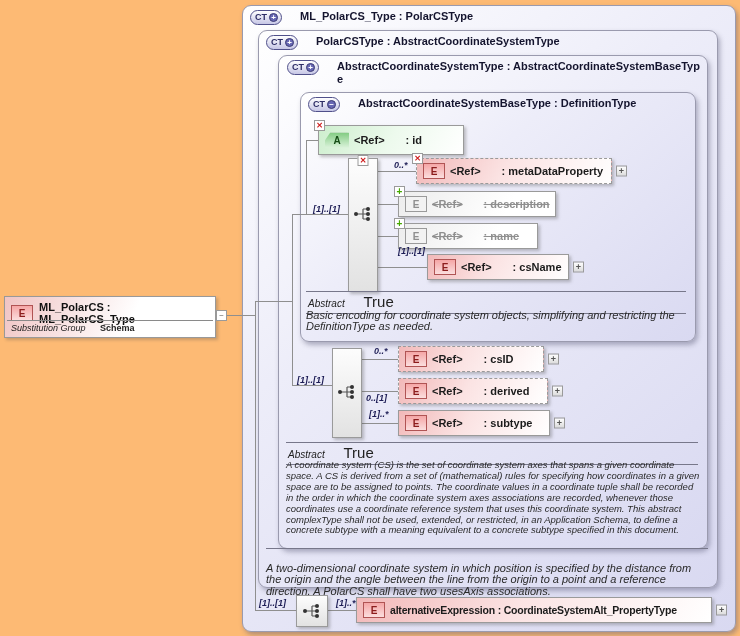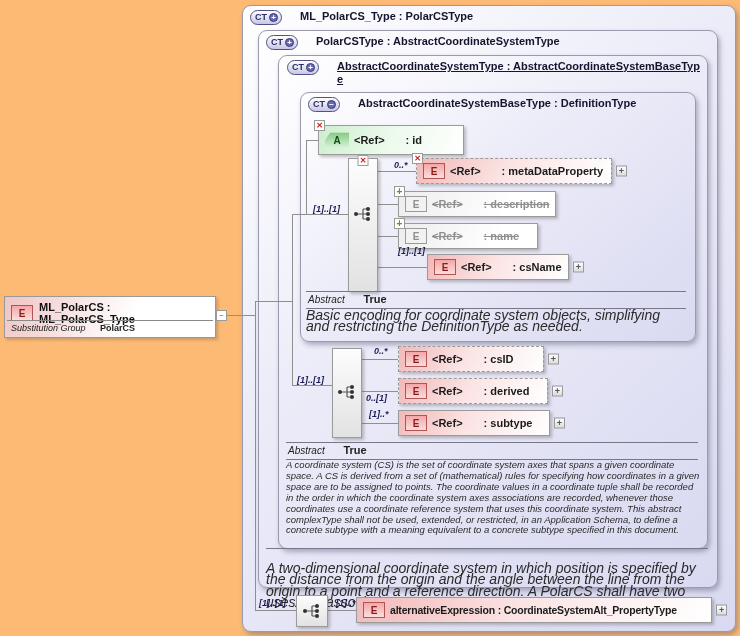--- a/index.html
+++ b/index.html
@@ -6,21 +6,21 @@
   #canvas{position:relative;width:740px;height:636px;background:#fdba74;overflow:hidden;
           font-family:"Liberation Sans",sans-serif;}
 
   
   .ctbox{position:absolute;border:1px solid #9a9aae;border-radius:9px;
          background:linear-gradient(140deg,#ffffff 0%,#ededf9 38%,#d9d9f1 100%);
          box-shadow:2px 3px 5px rgba(90,90,120,.45);}
   .cthdr{position:absolute;display:flex;gap:6px;align-items:flex-start;
          font-weight:bold;font-size:11px;color:#14142e;z-index:4;}
   .cthdr .ttl{line-height:13px;padding-left:12px;}
-  .ttl.wrap3{width:368px;word-break:break-all;text-decoration:underline;}
+  .ttl.wrap3{width:368px;word-break:break-all;}
   .ttl.wrap4{width:300px;word-break:break-all;}
   .ctpill{flex:0 0 auto;display:inline-flex;align-items:center;gap:2px;height:13px;
           padding:0 3px 0 4px;border:1px solid #50508a;border-radius:8px;
           background:linear-gradient(#ffffff,#c7c7e6);
           font-size:9px;font-weight:bold;color:#2e2e66;line-height:11px;}
   .ctcirc{width:9px;height:9px;border-radius:50%;background:#6868b4;border:1px solid #3c3c74;
           color:#fff;font-size:8px;line-height:8px;display:inline-flex;align-items:center;
           justify-content:center;font-weight:bold;box-sizing:border-box;}
 
   
@@ -68,22 +68,22 @@
   
   .comp{position:absolute;border:1px solid #9a9a9a;
         background:linear-gradient(#fdfdfd,#e2e2e2);
         box-shadow:2px 2px 3px rgba(80,80,80,.35);z-index:3;}
   .comp svg{position:absolute;left:50%;transform:translateX(-50%);}
 
   
   .absrow{position:absolute;border-top:1px solid #77778a;border-bottom:1px solid #77778a;
           font-size:10px;color:#222;padding:1px 2px 3px;z-index:3;box-sizing:border-box;}
   .absrow .lbl{font-style:italic;}
-  .absrow .val{font-weight:bold;margin-left:16px;font-size:11px;text-align:right;}
-  .doc{position:absolute;font-style:italic;font-size:14px;line-height:11.3px;
+  .absrow .val{font-weight:normal;margin-left:16px;font-size:15px;text-align:right;}
+  .doc{position:absolute;font-style:italic;font-size:11px;line-height:11.3px;
        color:#2a2a2a;z-index:3;}
   .doc.topline{border-top:1px solid #77778a;padding-top:14px;}
 
   
   .subbox{position:absolute;left:4px;top:296px;width:212px;height:42px;border:1px solid #999;
           background:linear-gradient(115deg,#f0c4c4,#ffffff 60%);
           box-shadow:2px 2px 3px rgba(80,80,80,.3);z-index:3;box-sizing:border-box;}
   .subbox .r1{display:flex;align-items:center;gap:6px;padding:4px 6px 2px;
               font-weight:bold;font-size:11px;color:#111;}
   .subbox .div{position:absolute;left:2px;right:2px;top:23px;border-top:1px solid #8a8a8a;}
@@ -134,21 +134,21 @@
   </div>
 
   <div class="subbox">
     <div class="r1">
       <span class="etag">E</span>
       <span>ML_PolarCS : ML_PolarCS_Type</span>
     </div>
     <div class="div"></div>
     <div class="r2">
       <span class="lbl">Substitution Group</span>
-      <span class="val">PolarCS</span>
+      <span class="val">Schema</span>
     </div>
   </div>
   <div class="colbox">−</div>
 
   <div class="hline" style="left:227px;top:315px;width:29px;"></div>
   <div class="vline" style="left:255px;top:301px;height:310px;"></div>
   <div class="hline" style="left:255px;top:301px;width:37px;"></div>
   <div class="vline" style="left:292px;top:214px;height:171px;"></div>
   <div class="hline" style="left:292px;top:214px;width:56px;"></div>
   <div class="vline" style="left:306px;top:140px;height:74px;"></div>

